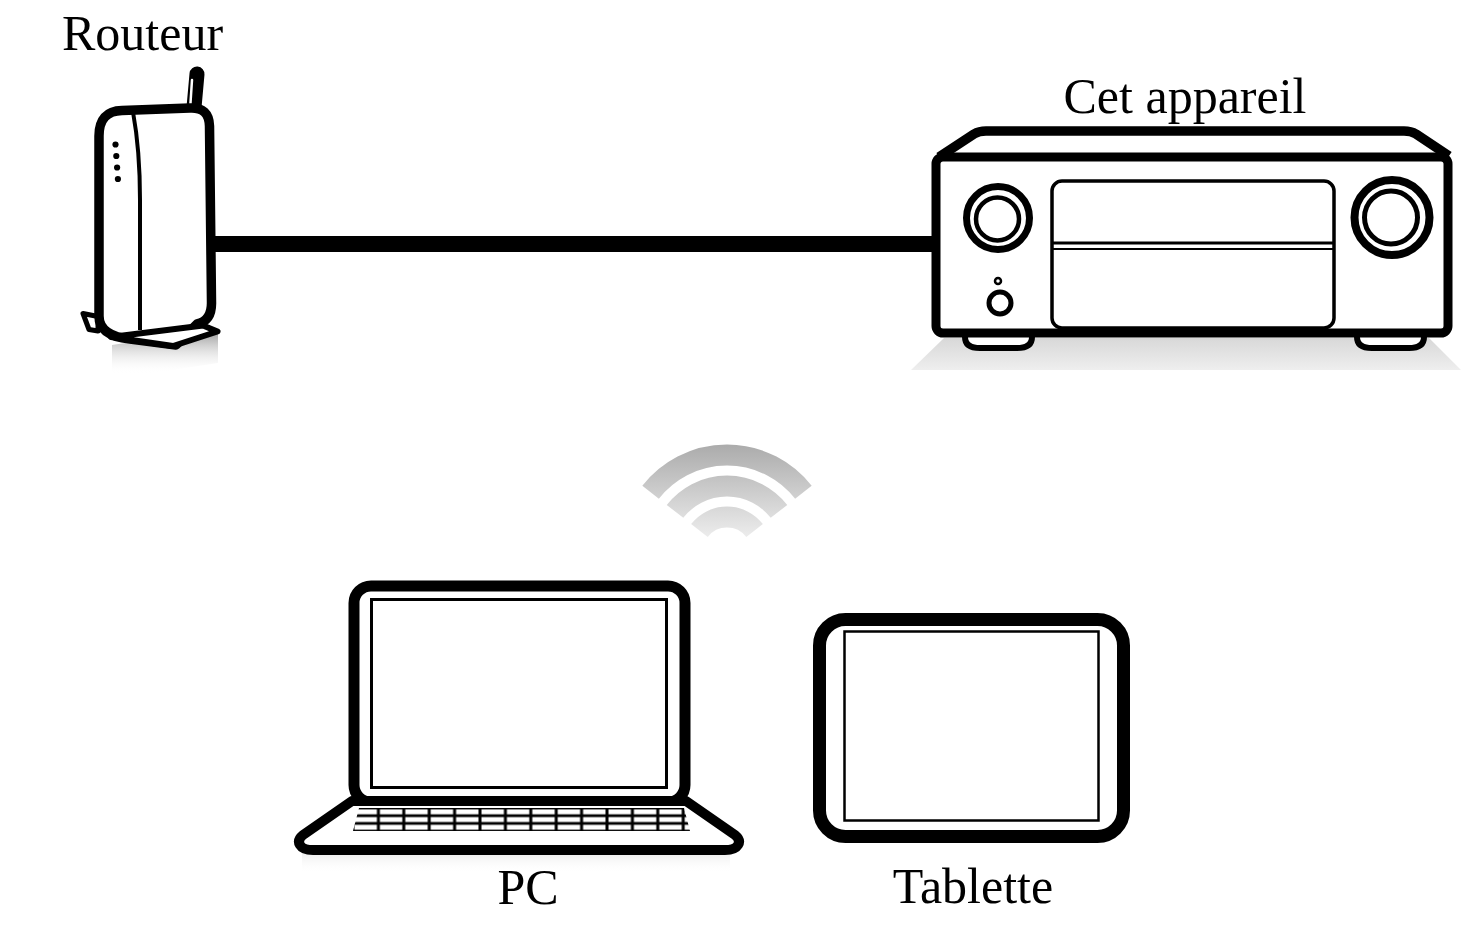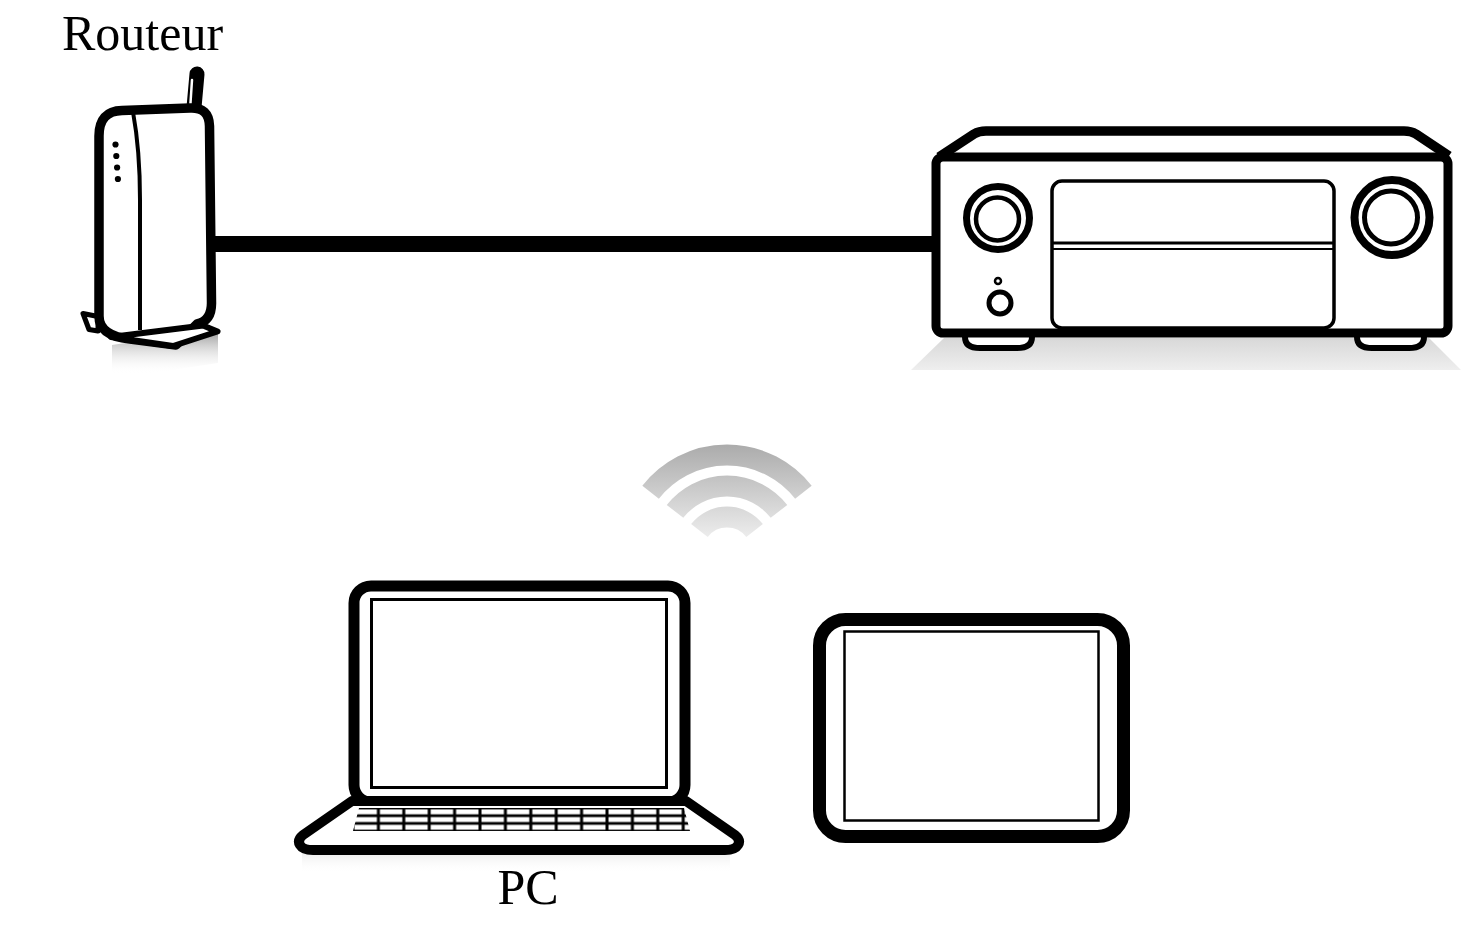--- a/index.html
+++ b/index.html
@@ -124,17 +124,19 @@
     </g>
 
     <g stroke="#000" fill="none">
       <rect x="819.5" y="619.5" width="304" height="217" rx="26" stroke-width="13" fill="#fff"></rect>
       <rect x="844.5" y="631.5" width="254" height="189" stroke-width="2.5" fill="#fff"></rect>
     </g>
   </svg>
 
   <div class="label" style="left:62px;top:8px;">Routeur</div>
 
+  <div class="label center" style="left:1185px;top:71px;">Cet appareil</div>
 
   <div class="label center" style="left:528px;top:862px;">PC</div>
 
+  <div class="label center" style="left:973px;top:861px;">Tablette</div>
 
 </div>
 
 </body></html>

